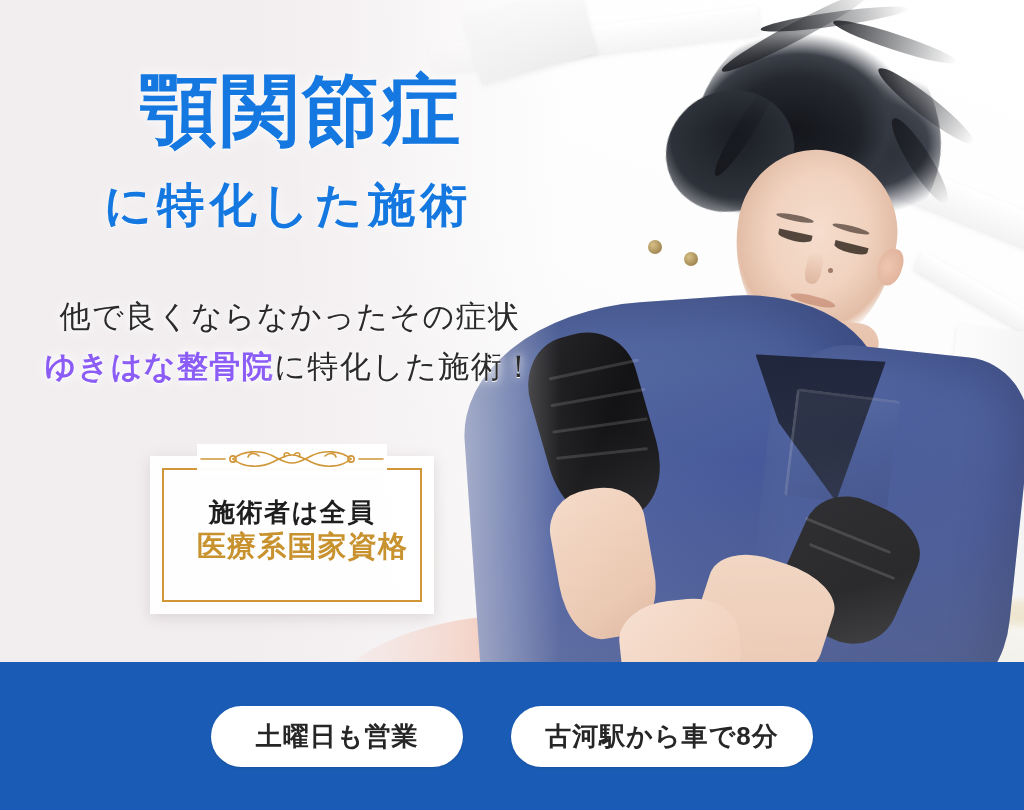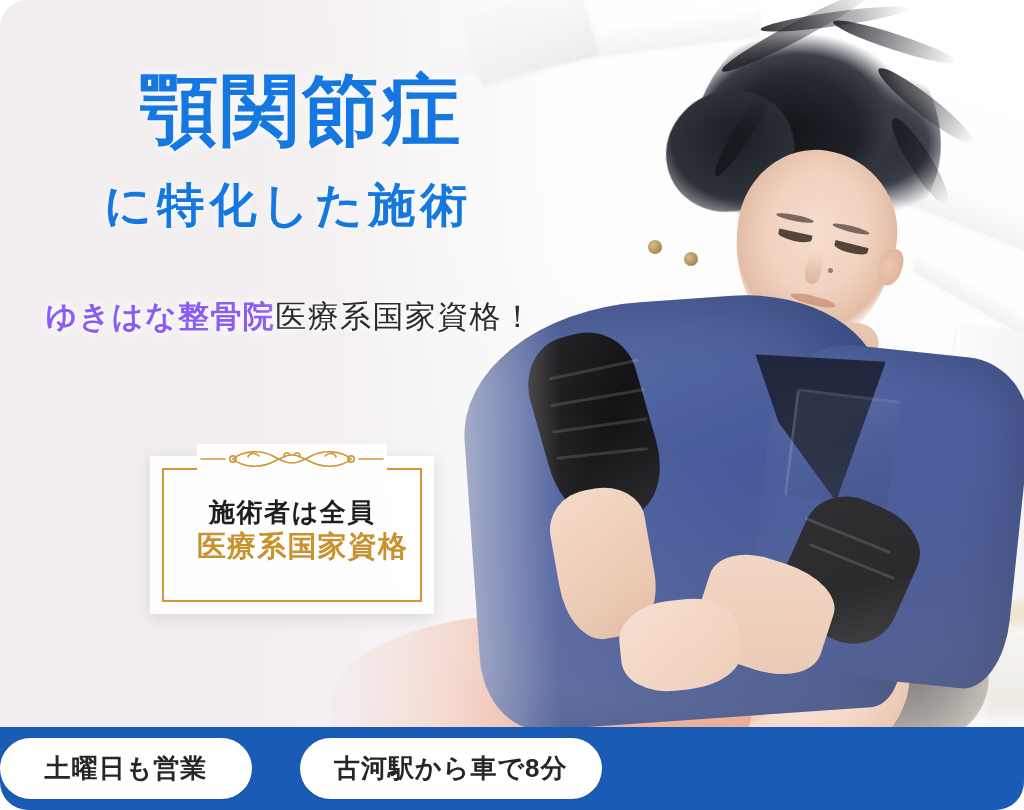--- a/index.html
+++ b/index.html
@@ -9,21 +9,20 @@
     width:1024px; height:810px;
     overflow:hidden;
     font-family:"Liberation Sans", "DejaVu Sans", sans-serif;
   }
 
   #hero {
     position:relative;
     width:1024px; height:810px;
     background:#f2eef0;
     overflow:hidden;
-    border-radius:28px;
   }
 
   
   .photo {
     position:absolute;
     inset:0;
     overflow:hidden;
   }
   
   .room {
@@ -344,25 +343,25 @@
   .badge-line2 {
     font-size:29px; color:#c8922f; letter-spacing:.04em; line-height:1.22;margin-left:21px;
   }
   .badge-line3 {
     font-size:29px; color:#c8922f; letter-spacing:.04em; line-height:1.22;
   }
 
   
   .bottom-bar {
     position:absolute; left:0; bottom:0;
-    width:100%; height:83px;
+    width:100%; height:148px;
     background:#1a5cb5;
     display:flex;
     align-items:center;
-    justify-content:flex-start;
+    justify-content:center;
     gap:48px;
     z-index:8;
   }
   .pill {
     background:#ffffff;
     color:#262626;
     border-radius:999px;
     font-family:"Liberation Sans","DejaVu Sans", sans-serif;
     font-size:26px;
     font-weight:700;
@@ -454,21 +453,22 @@
 
   <div class="left-wash"></div>
 
   <div class="copy">
 
     <div class="headline-main">顎関節症</div>
 
     <div class="headline-sub">に特化した施術</div>
 
     <div class="lead">
-      <div class="lead-line"><span class="lead-accent">ゆきはな整骨院</span><span>医療系国家資格！</span></div>
+      <div class="lead-line">他で良くならなかったその症状</div>
+      <div class="lead-line"><span class="lead-accent">ゆきはな整骨院</span><span>に特化した施術！</span></div>
     </div>
   </div>
 
   <div class="badge">
     <div class="badge-frame"></div>
 
     <div class="badge-flourish">
       <svg width="186" height="24" viewBox="0 0 186 24" fill="none" stroke="#d09637" stroke-width="1.6" stroke-linecap="round">
         <line x1="2" y1="12" x2="26" y2="12"></line>
         <line x1="160" y1="12" x2="184" y2="12"></line>

